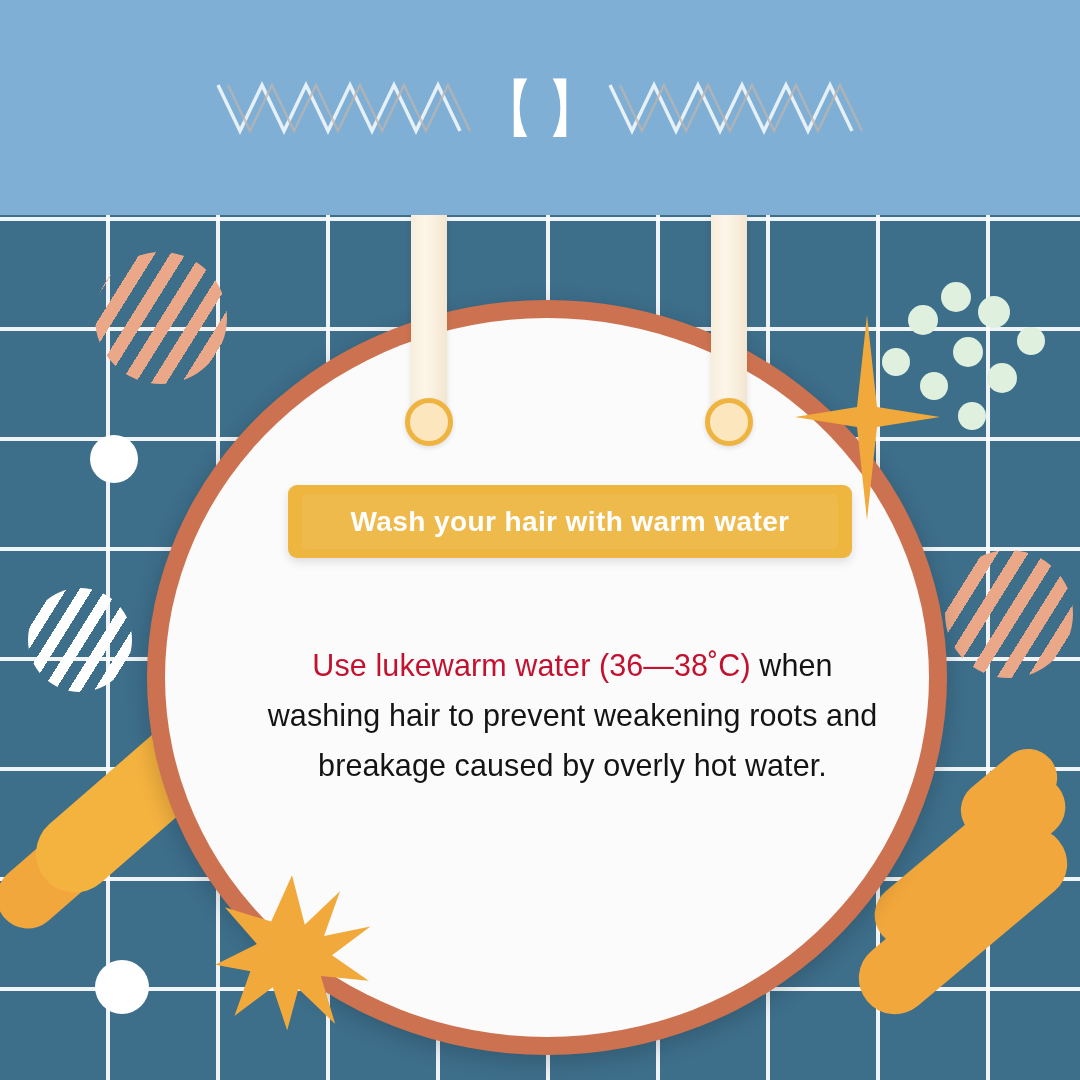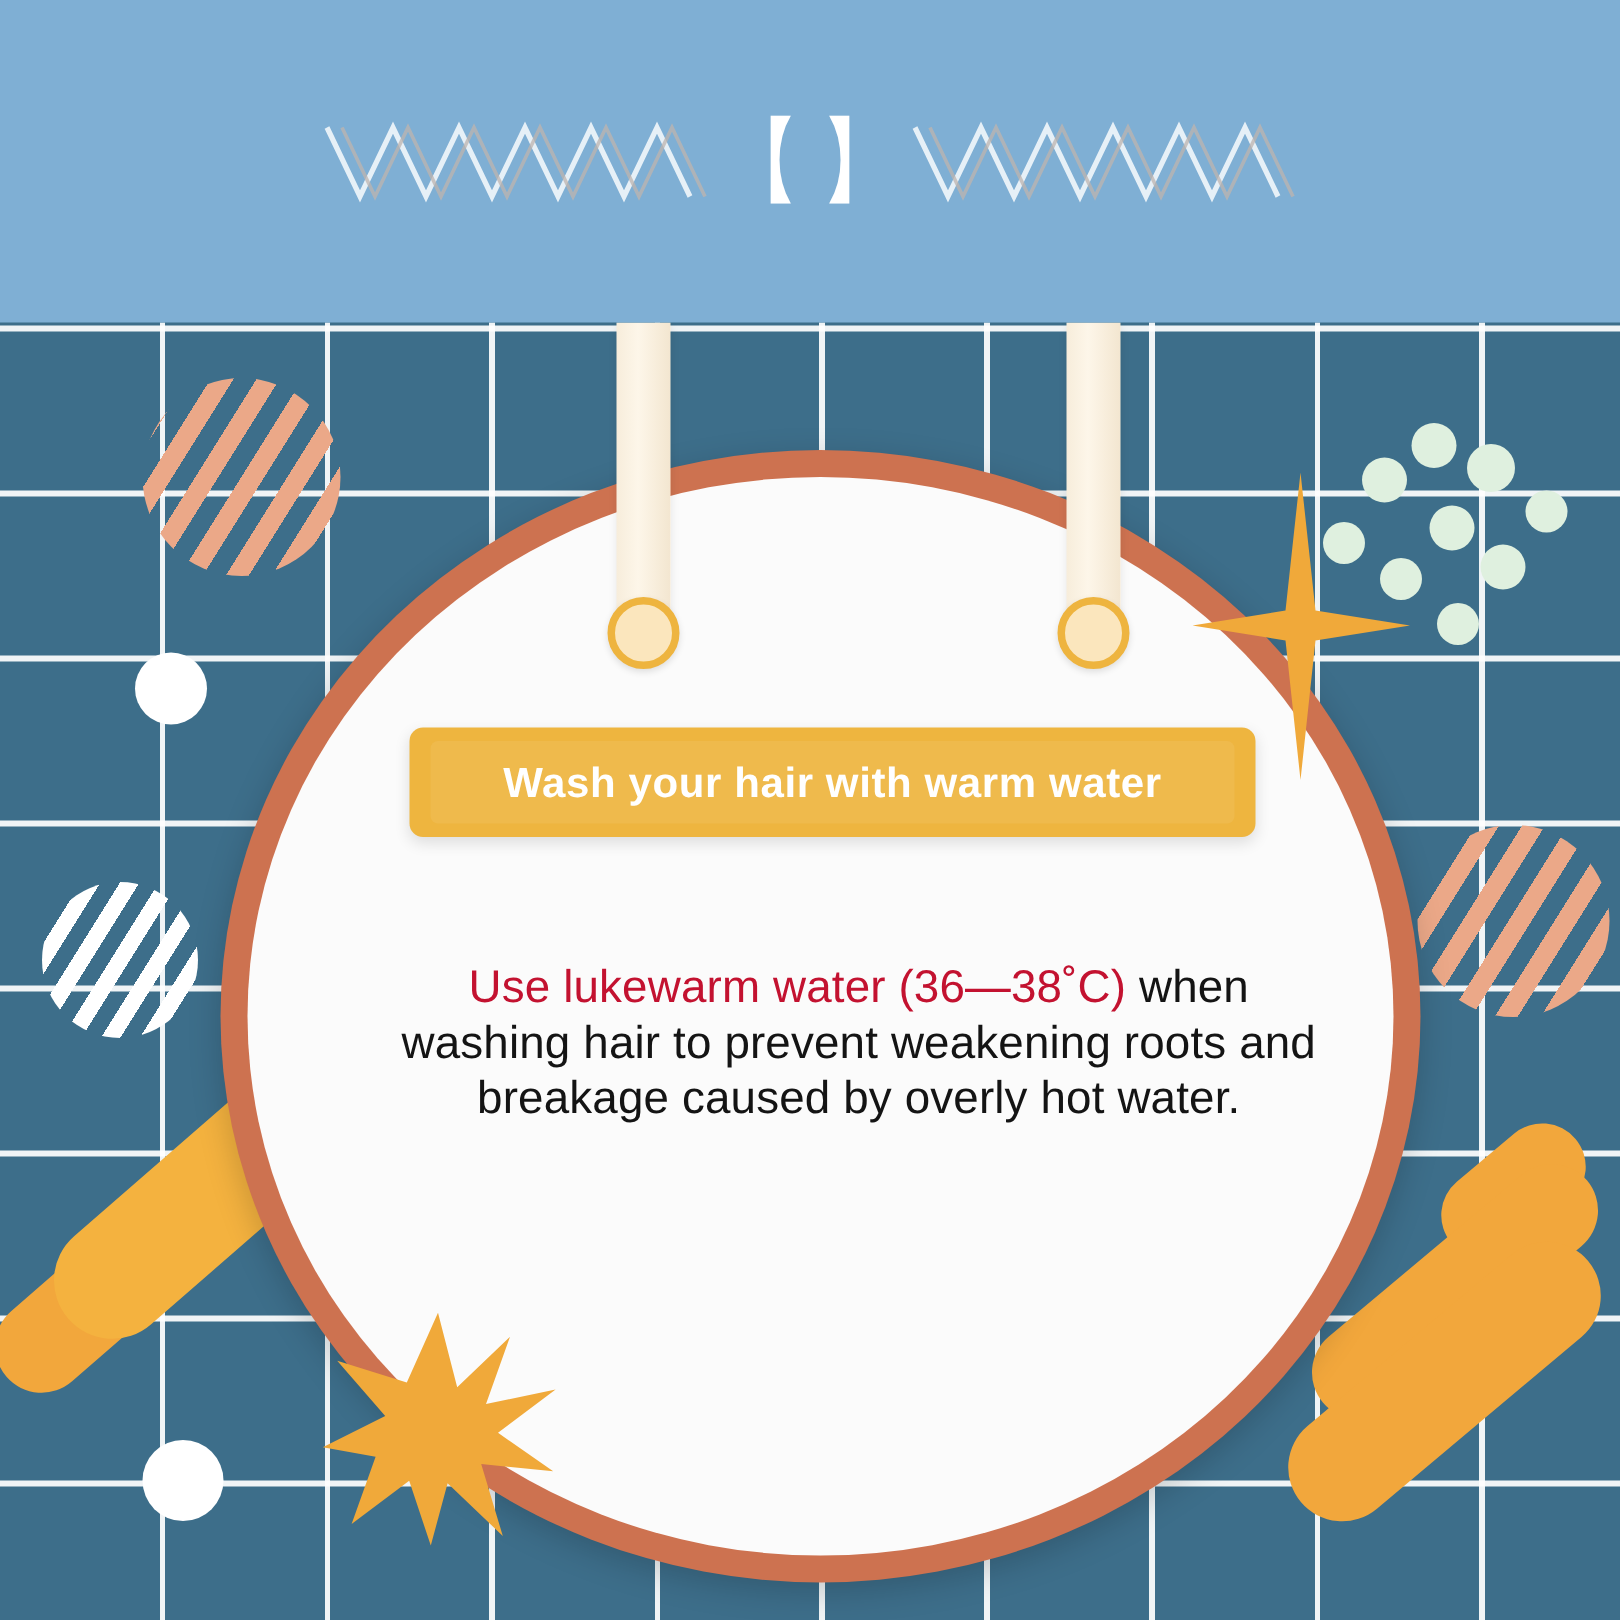--- a/index.html
+++ b/index.html
@@ -102,21 +102,21 @@
     background:#fbe6bd;
     border:5px solid #eeb43f;
     box-sizing:border-box;
     z-index:5;
     box-shadow:0 2px 5px rgba(0,0,0,.12);
   }
 
   
   .banner{
     position:absolute;
-    left:273px;top:485px;
+    left:288px;top:485px;
     width:564px;height:73px;
     background:#eeb53f;
     border-radius:9px;
     z-index:7;
     display:flex;align-items:center;justify-content:center;
     box-shadow:0 4px 10px rgba(0,0,0,.12);
   }
   .banner-inner{
     position:absolute;left:14px;top:9px;right:14px;bottom:9px;
     border-radius:5px;
@@ -127,21 +127,21 @@
     color:#ffffff;font-size:28px;font-weight:bold;
     letter-spacing:.4px;white-space:nowrap;
   }
 
   .body-text{
     position:absolute;
     left:255px;top:640px;width:635px;
     z-index:7;
     text-align:center;
     font-size:30.5px;
-    line-height:37px;
+    line-height:50px;
     color:#141414;
     letter-spacing:.1px;
   }
   .hl{color:#c31230;}
 
   
   .star4{z-index:5;}
   .star9{z-index:6;}
 </style>
 </head>

